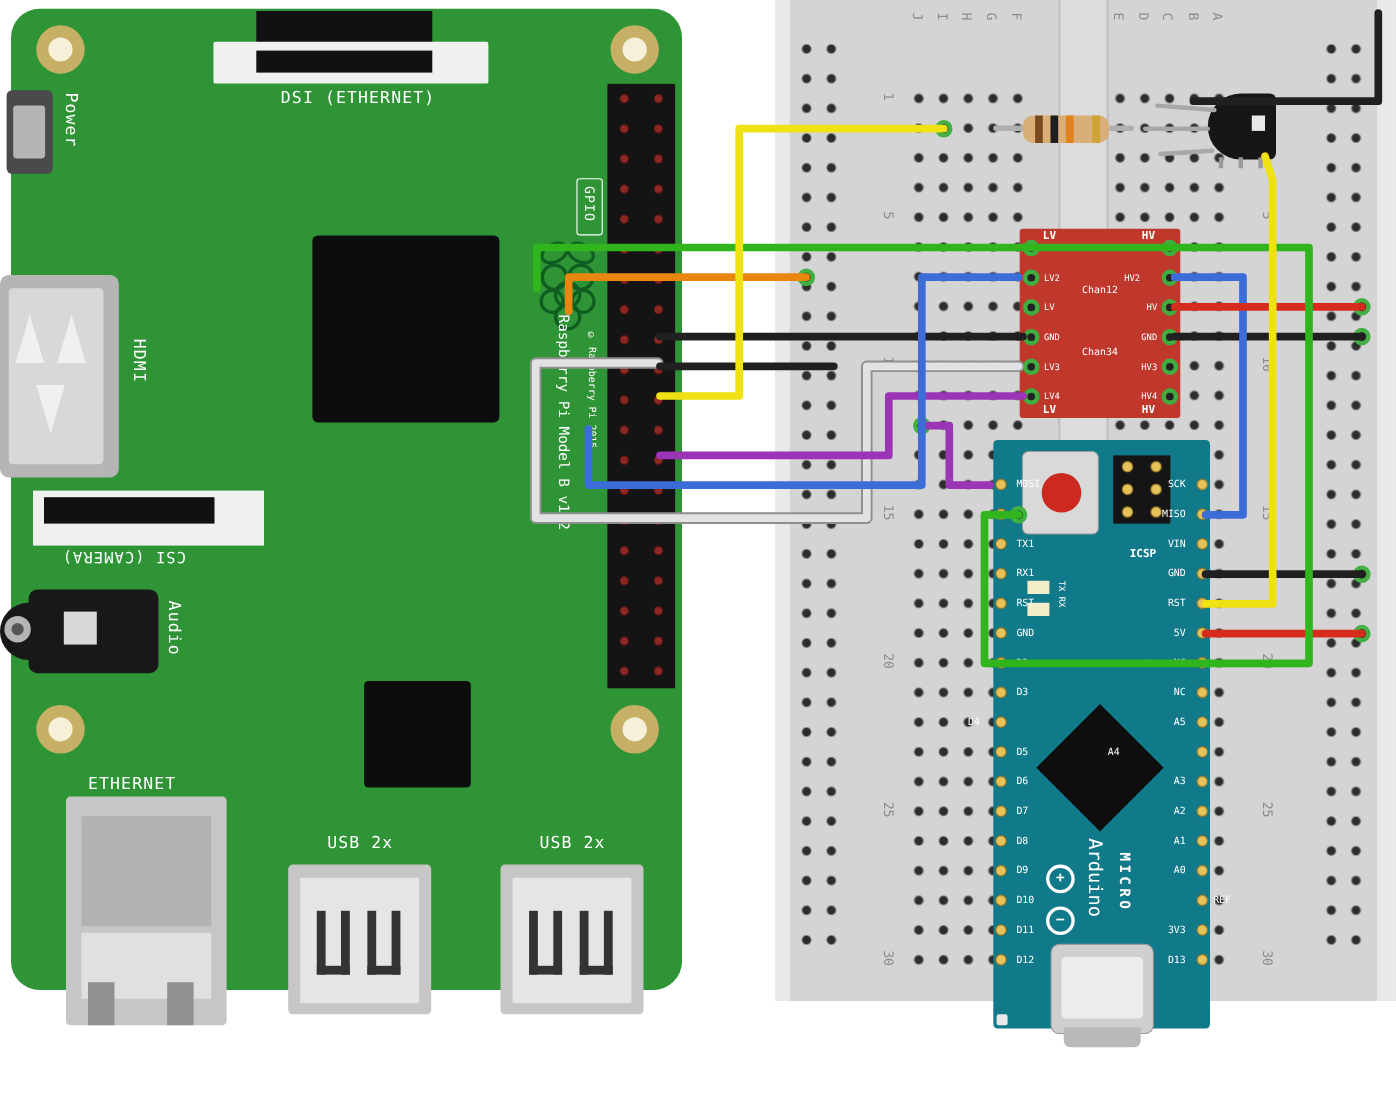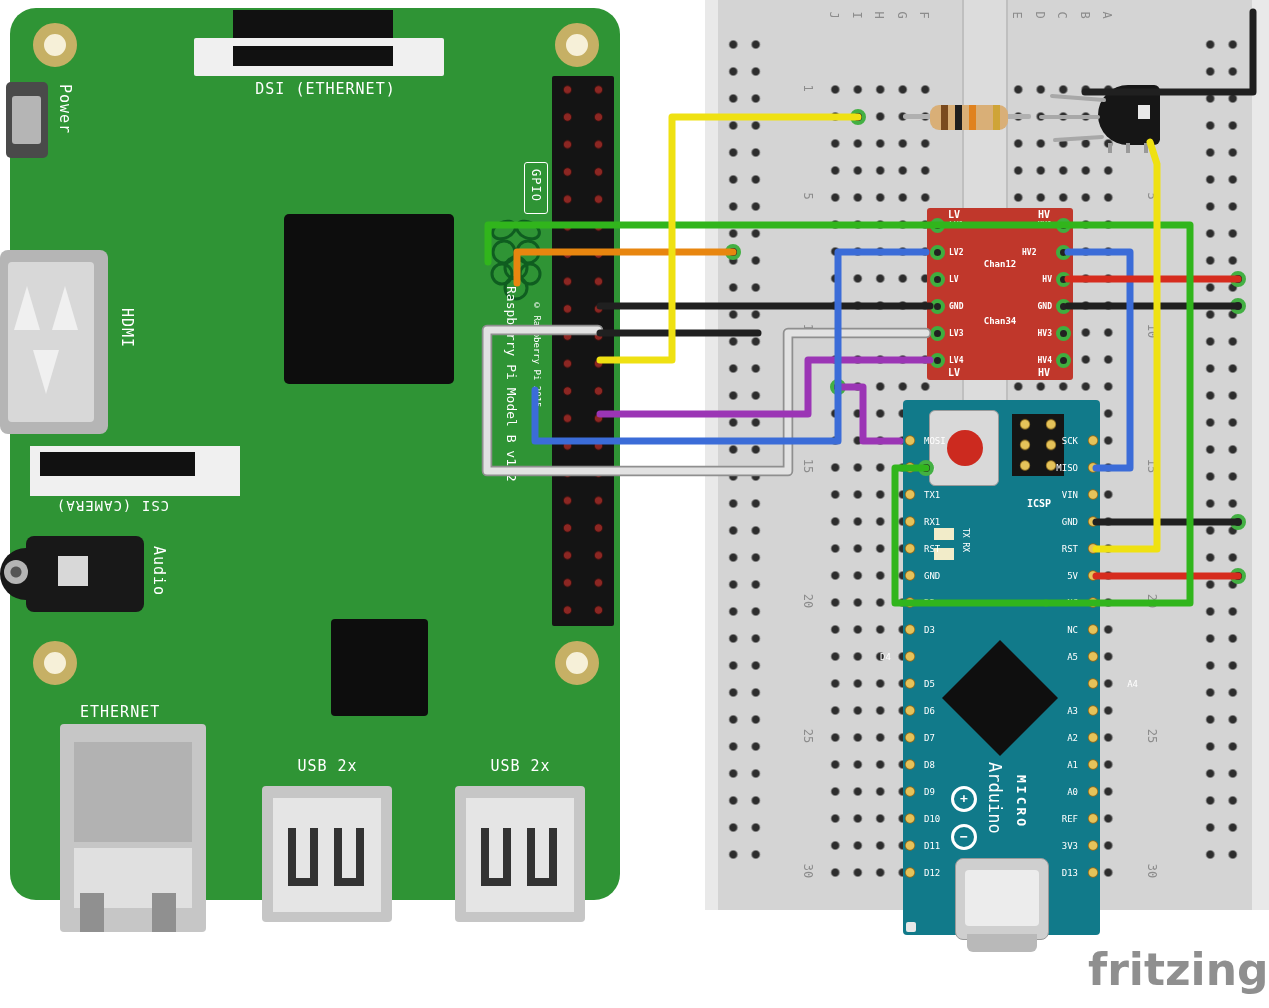--- a/index.html
+++ b/index.html
@@ -7,21 +7,21 @@
 .canvas{position:relative;width:1269px;height:1008px;background:#fff;overflow:hidden}
 .abs{position:absolute}
 .pi-label{position:absolute;color:#fff;font-size:15px;letter-spacing:1px;white-space:nowrap}
 .pi-label-v{position:absolute;color:#fff;font-size:15px;letter-spacing:1px;writing-mode:vertical-rl;white-space:nowrap}
 .bb-letter{position:absolute;color:#8c8c8c;font-size:12px;transform:rotate(90deg)}
 .bb-num{position:absolute;color:#8c8c8c;font-size:12px;transform:rotate(90deg);width:20px;text-align:center}
 .holes{position:absolute;background-image:radial-gradient(circle,#2d2d2d 3.3px,#8e8e8e 4.2px,rgba(0,0,0,0) 5px);background-size:22.5px 27px}
 .screw{position:absolute;width:44px;height:44px;border:11px solid #c6b065;border-radius:50%;background:#f6f0d8}
 .ring{position:absolute;width:16px;height:16px;border:4px solid #43b043;background:#262626;border-radius:50%}
 .lc-pin{position:absolute;width:15px;height:15px;border:4px solid #3fae3f;background:#222;border-radius:50%}
-.lc-lab{position:absolute;color:#fff;font-size:8px;font-weight:bold;white-space:nowrap}
+.lc-lab{position:absolute;color:#fff;font-size:8px;font-weight:normal;white-space:nowrap}
 .lc-head{position:absolute;color:#fff;font-size:10px;font-weight:bold}
 .ard-lab{position:absolute;color:#fff;font-size:9px;white-space:nowrap}
 .gold-dots{position:absolute;background-image:radial-gradient(circle,#e5c35a 3.8px,#8a6a1e 4.8px,rgba(0,0,0,0) 5.6px);background-size:20px 27px}
 .wire{fill:none;stroke-width:7;stroke-linecap:round;stroke-linejoin:round}
 .wire-under{fill:none;stroke-width:10.5;stroke-linecap:round;stroke-linejoin:round;stroke:#8f8f8f}
 .leg{fill:none;stroke:#a8a8a8;stroke-width:4;stroke-linecap:round}
 .tri-up{position:absolute;width:0;height:0;border-left:13px solid transparent;border-right:13px solid transparent;border-bottom:44px solid #f0f0f0}
 .tri-down{position:absolute;width:0;height:0;border-left:13px solid transparent;border-right:13px solid transparent;border-top:44px solid #f0f0f0}
 .u-shape{position:absolute;width:30px;height:58px;border:8px solid #333;border-top:none}
 .watermark{position:absolute;font-family:"DejaVu Sans",sans-serif;font-weight:bold;font-size:44px;color:#8f8f8f;letter-spacing:0px}
@@ -229,26 +229,26 @@
 
     <span class="ard-lab" style="left:1040px;top:436px;width:38px;text-align:right">SCK</span>
     <span class="ard-lab" style="left:1040px;top:463px;width:38px;text-align:right">MISO</span>
     <span class="ard-lab" style="left:1040px;top:490px;width:38px;text-align:right">VIN</span>
     <span class="ard-lab" style="left:1040px;top:517px;width:38px;text-align:right">GND</span>
     <span class="ard-lab" style="left:1040px;top:544px;width:38px;text-align:right">RST</span>
     <span class="ard-lab" style="left:1040px;top:571px;width:38px;text-align:right">5V</span>
     <span class="ard-lab" style="left:1040px;top:598px;width:38px;text-align:right">NC</span>
     <span class="ard-lab" style="left:1040px;top:625px;width:38px;text-align:right">NC</span>
     <span class="ard-lab" style="left:1040px;top:652px;width:38px;text-align:right">A5</span>
-    <span class="ard-lab" style="left:1100px;top:679px;width:38px;text-align:right">A4</span>
+    <span class="ard-lab" style="left:980px;top:679px;width:38px;text-align:right">A4</span>
     <span class="ard-lab" style="left:1040px;top:706px;width:38px;text-align:right">A3</span>
     <span class="ard-lab" style="left:1040px;top:733px;width:38px;text-align:right">A2</span>
     <span class="ard-lab" style="left:1040px;top:760px;width:38px;text-align:right">A1</span>
     <span class="ard-lab" style="left:1040px;top:787px;width:38px;text-align:right">A0</span>
-    <span class="ard-lab" style="left:1040px;top:814px;width:38px;text-align:right">REF</span>
+    <span class="ard-lab" style="left:1092px;top:814px;width:38px;text-align:center">REF</span>
     <span class="ard-lab" style="left:1040px;top:841px;width:38px;text-align:right">3V3</span>
     <span class="ard-lab" style="left:1040px;top:868px;width:38px;text-align:right">D13</span>
   </div>
 
   <div class="abs" style="left:903px;top:114px;width:128px;height:5px;background:#b0b0b0;border-radius:2px"></div>
   <div class="abs" style="left:930px;top:105px;width:78px;height:25px;background:#d9af77;border-radius:9px"></div>
   <div class="abs" style="left:941px;top:105px;width:7px;height:25px;background:#7a4a1e"></div>
   <div class="abs" style="left:955px;top:105px;width:7px;height:25px;background:#1e1e1e"></div>
   <div class="abs" style="left:969px;top:105px;width:7px;height:25px;background:#e0821e"></div>
   <div class="abs" style="left:993px;top:105px;width:7px;height:25px;background:#cfa437"></div>
@@ -285,14 +285,13 @@
     <polyline class="wire" points="1096,576 1238,576" stroke="#d62c1e"></polyline>
     <polyline class="wire" points="488,262 488,225 1190,225 1190,603 1046,603" stroke="#31b51c"></polyline>
     <polyline class="wire" points="926,468 895,468 895,603 1046,603" stroke="#31b51c"></polyline>
     <polyline class="wire" points="600,360 672,360 672,117 858,117" stroke="#efe112"></polyline>
     <polyline class="wire" points="1150,142 1157,164 1157,549 1096,549" stroke="#efe112"></polyline>
     <polyline class="leg" points="1041,117 1098,117"></polyline>
     <polyline class="leg" points="1052,96 1104,100"></polyline>
     <polyline class="leg" points="1055,140 1102,137"></polyline>
   </svg>
 
-  <div class="watermark" style="left:1088px;top:944px">fritzing</div>
 </div>
 
 </body></html>

